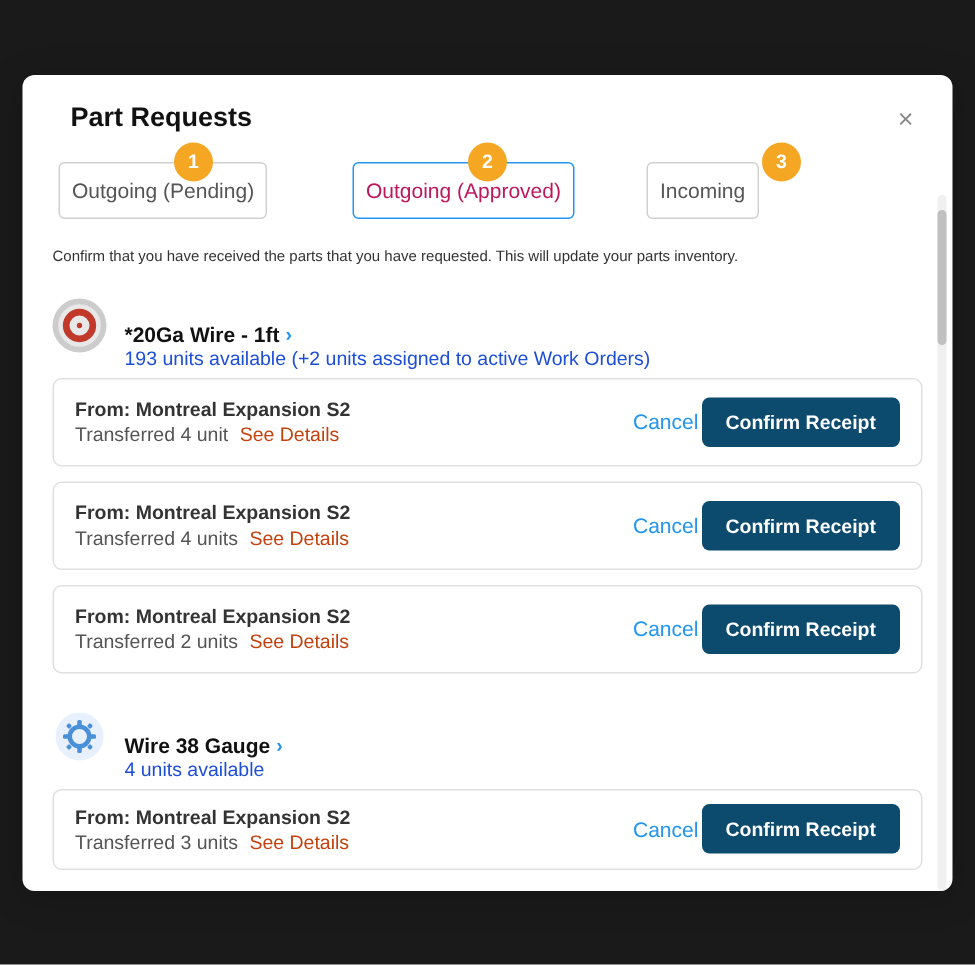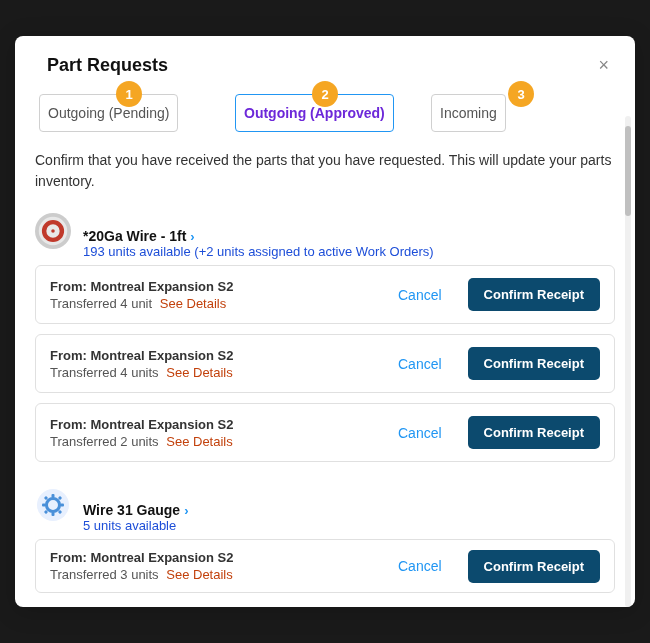--- a/index.html
+++ b/index.html
@@ -51,22 +51,22 @@
       font-size: 14px;
       color: #555;
       text-align: center;
       border-radius: 4px;
       margin: 0 4px;
     }
     .tab:first-child { margin-left: 0; }
     .tab:last-child { margin-right: 12px; }
     .tab.active {
       border-color: #2196F3;
-      color: #6d28d9;
-      font-weight: 700;
+      color: #be185d;
+      font-weight: 400;
     }
     .step-badge {
       display: inline-flex;
       align-items: center;
       justify-content: center;
       width: 26px;
       height: 26px;
       background: #F5A623;
       color: #fff;
       border-radius: 50%;
@@ -84,21 +84,21 @@
     }
     .tab-wrapper:first-child { margin-left: 0; }
     .tab-wrapper:last-child { margin-right: 0; }
     .tabs-container {
       display: flex;
       padding: 18px 20px 0 20px;
       position: relative;
     }
     .description {
       padding: 18px 20px 10px 20px;
-      font-size: 14px;
+      font-size: 10px;
       color: #333;
       line-height: 1.5;
     }
     .modal-body {
       padding: 0 20px;
       overflow-y: auto;
       max-height: 420px;
     }
     .part-section {
       margin-bottom: 14px;
@@ -160,21 +160,21 @@
     }
     .transfer-units .see-details {
       color: #c2410c;
       cursor: pointer;
       font-weight: 500;
       margin-left: 4px;
     }
     .transfer-actions {
       display: flex;
       align-items: center;
-      gap: 26px;
+      gap: 2px;
     }
     .cancel-btn {
       background: none;
       border: none;
       color: #2196F3;
       cursor: pointer;
       font-size: 14px;
       font-weight: 500;
     }
     .confirm-btn {
@@ -335,24 +335,24 @@
               <rect x="25" y="16.5" width="4" height="3" rx="1"></rect>
               <rect x="9.5" y="9.5" width="3" height="3" rx="1" transform="rotate(45 11 11)"></rect>
               <rect x="23.5" y="23.5" width="3" height="3" rx="1" transform="rotate(45 25 25)"></rect>
               <rect x="23.5" y="9.5" width="3" height="3" rx="1" transform="rotate(45 25 11)"></rect>
               <rect x="9.5" y="23.5" width="3" height="3" rx="1" transform="rotate(45 11 25)"></rect>
             </g>
           </svg>
         </div>
         <div class="part-info">
           <div class="part-name">
-            <span>Wire 31 Gauge</span>
+            <span>Wire 38 Gauge</span>
             <span class="chevron">›</span>
           </div>
-          <div class="part-units">5 units available</div>
+          <div class="part-units">4 units available</div>
         </div>
       </div>
 
       <div class="truncated-card">
         <div class="transfer-info">
           <div class="transfer-from">
             <span>From:</span> <span>Montreal Expansion S2</span>
           </div>
           <div class="transfer-units">
             <span>Transferred 3 units</span>

